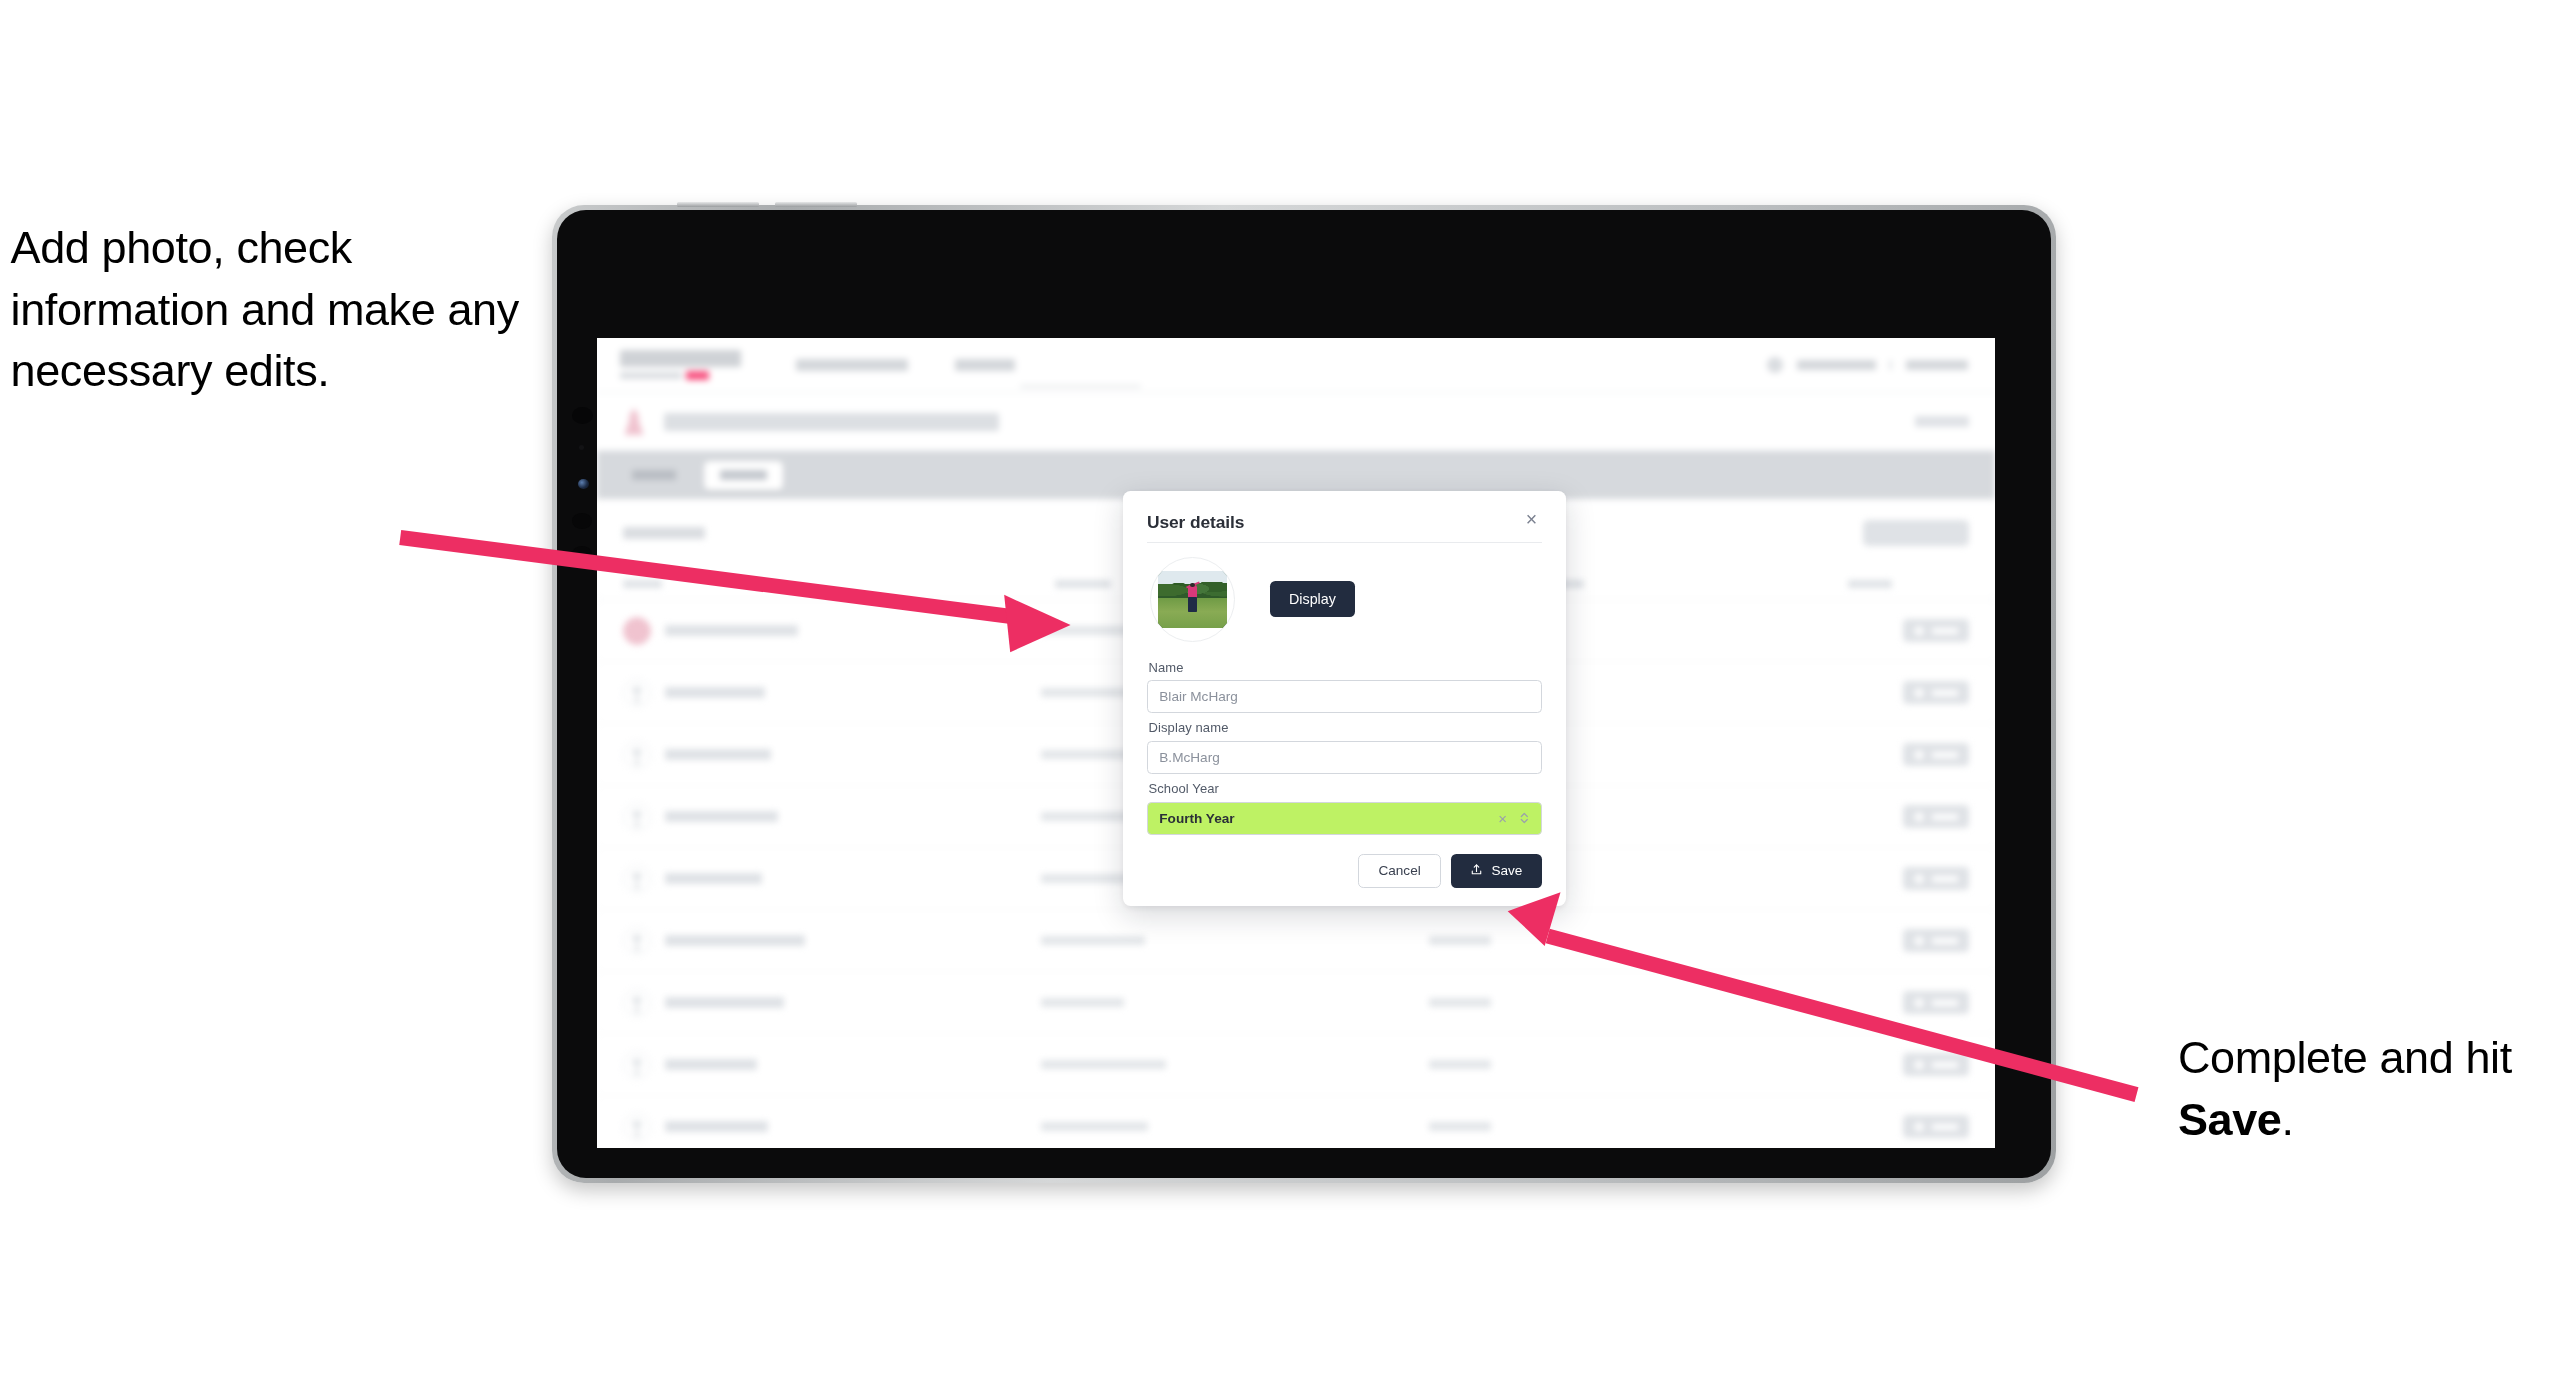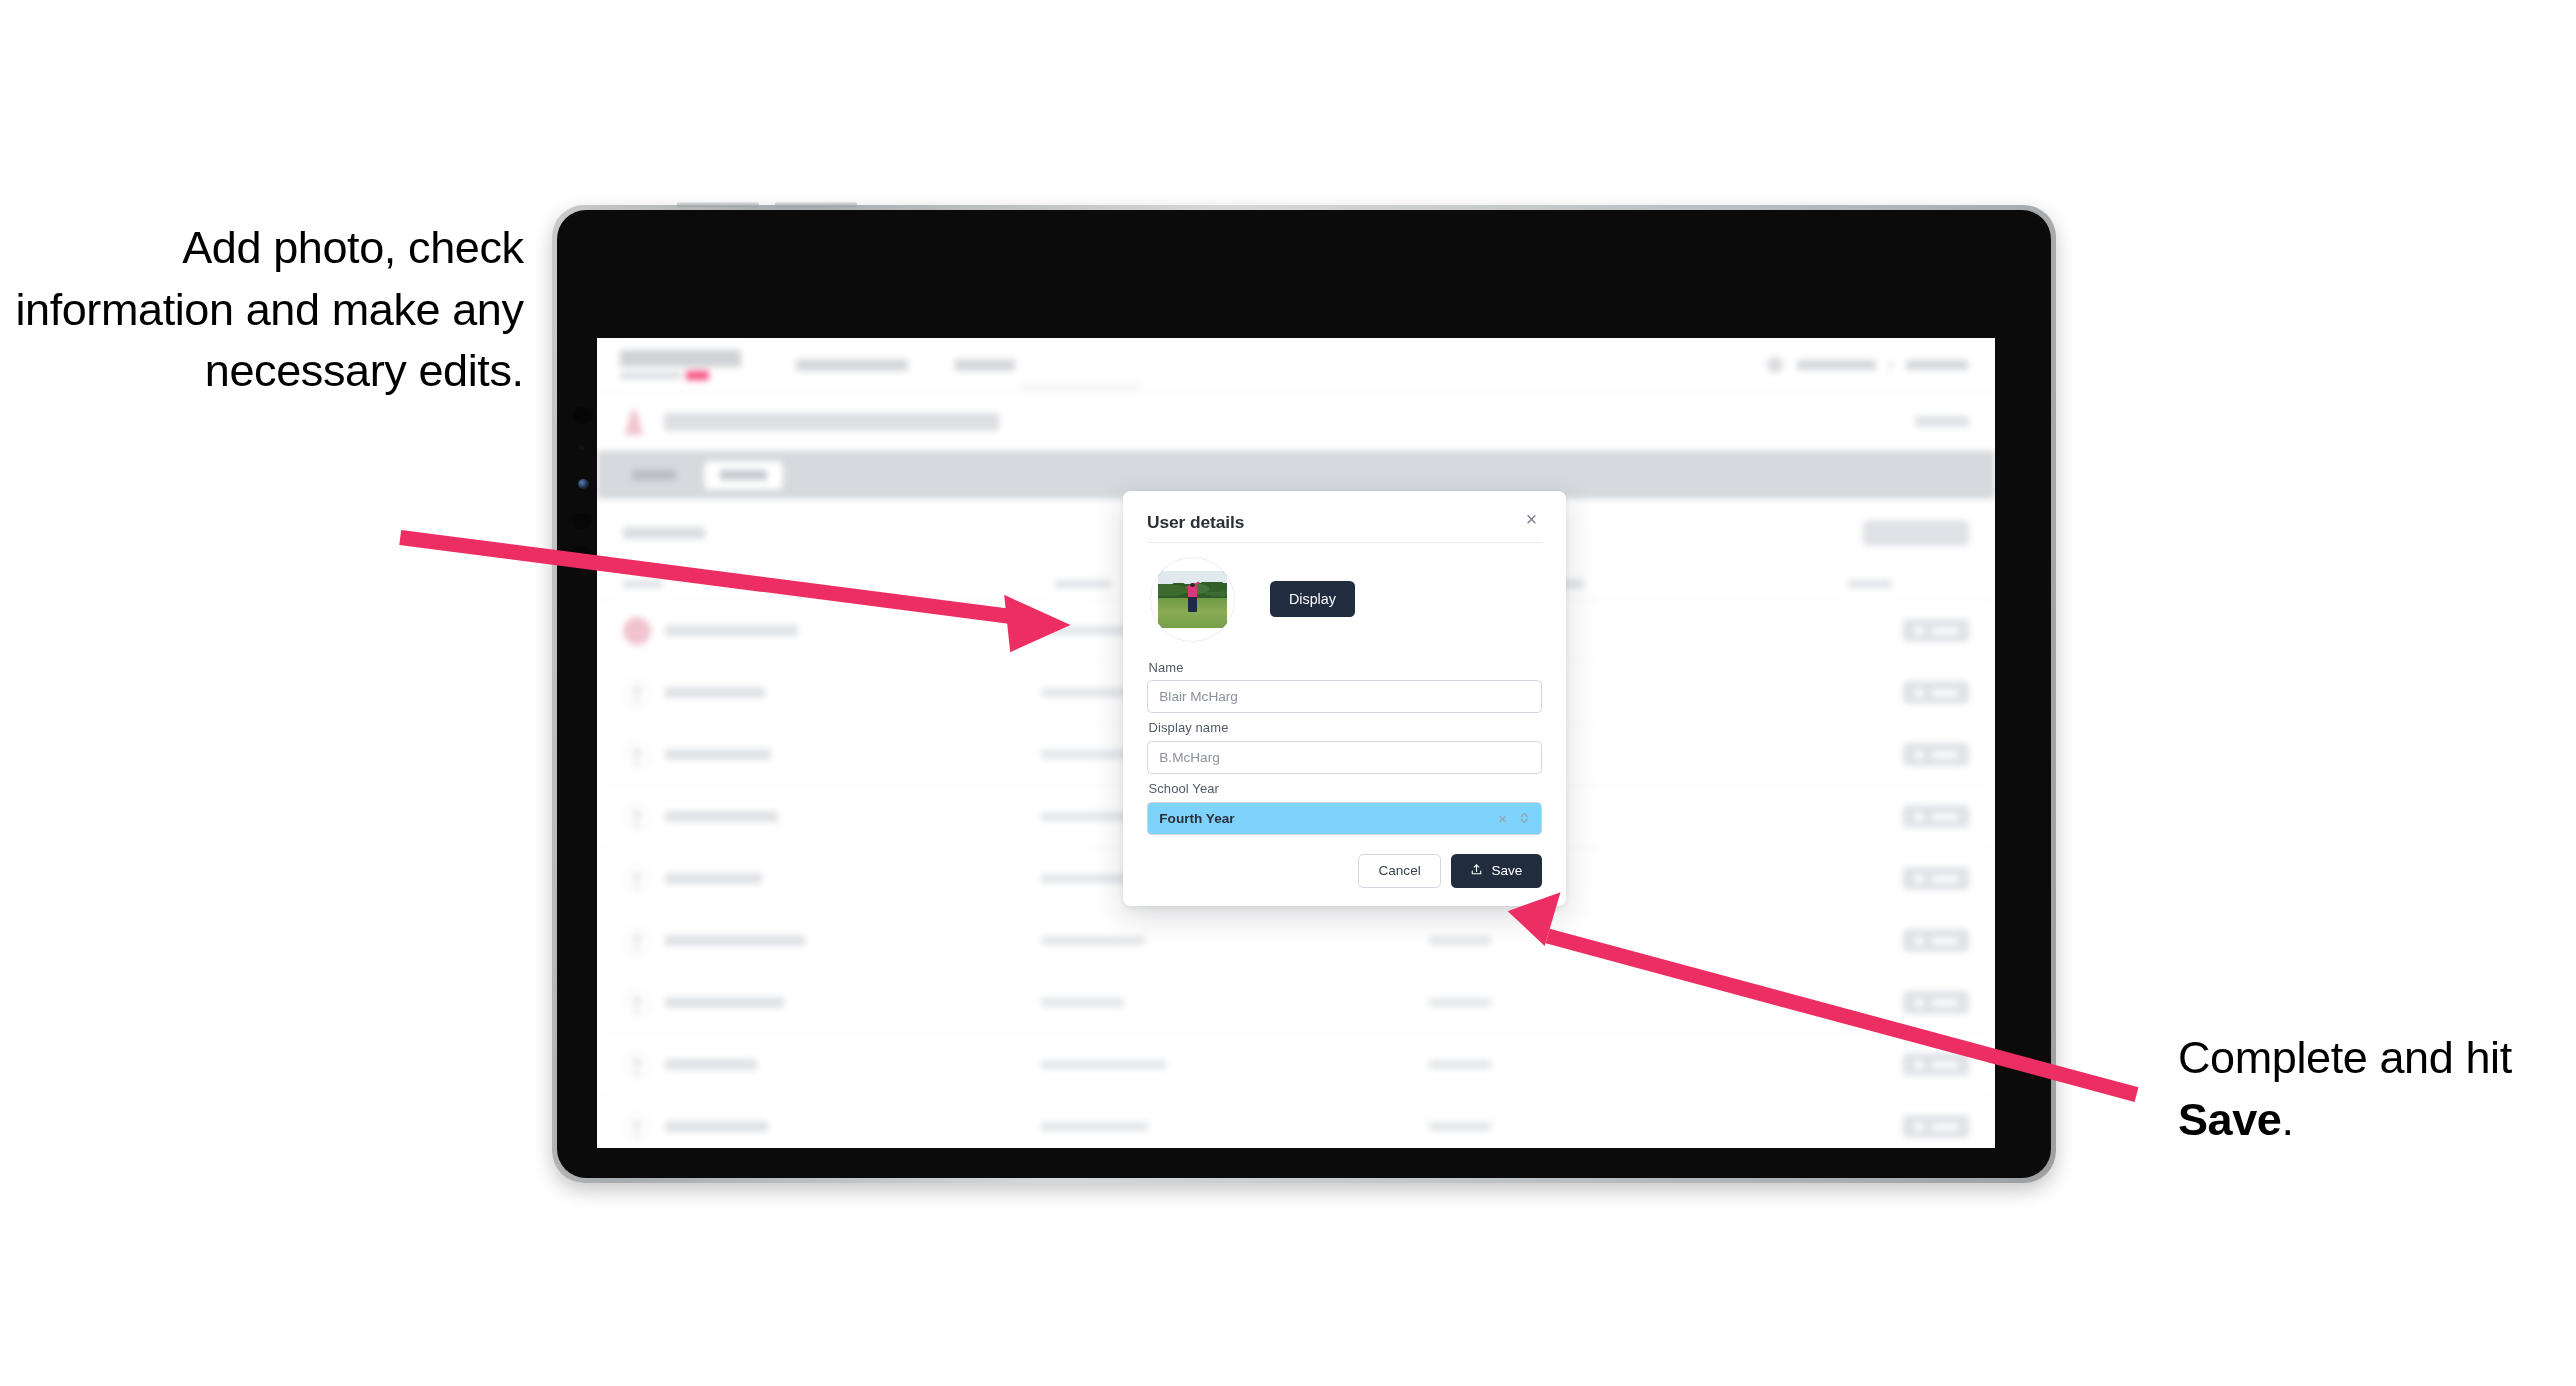--- a/index.html
+++ b/index.html
@@ -22,21 +22,20 @@
     font-family: "Liberation Sans", sans-serif;
     font-size: 45px;
     line-height: 1.37;
     letter-spacing: -0.4px;
     font-weight: 400;
   }
   #annotation-left {
     left: 10.6px;
     top: 217px;
     width: 513px;
-    text-align: right;
   }
   #annotation-right {
     left: 2178px;
     top: 1027px;
     width: 377px;
   }
   .annotation b { font-weight: 700; }
 
   
   .arrow-layer {
@@ -377,21 +376,21 @@
     box-sizing: border-box;
     height: 33px;
     border: 0.8px solid #d3d7dd;
     border-radius: 4.5px;
     padding: 0 56px 0 11.3px;
     display: flex;
     align-items: center;
     font-size: 13.6px;
     font-weight: 600;
     color: #2b2f38;
-    background: #7dd3fc;
+    background: #bef264;
     cursor: pointer;
   }
   .select-clear, .select-chev {
     position: absolute;
     top: 50%;
     transform: translateY(-50%);
     color: #9aa0ab;
     cursor: pointer;
     display:flex; align-items:center; justify-content:center;
   }

